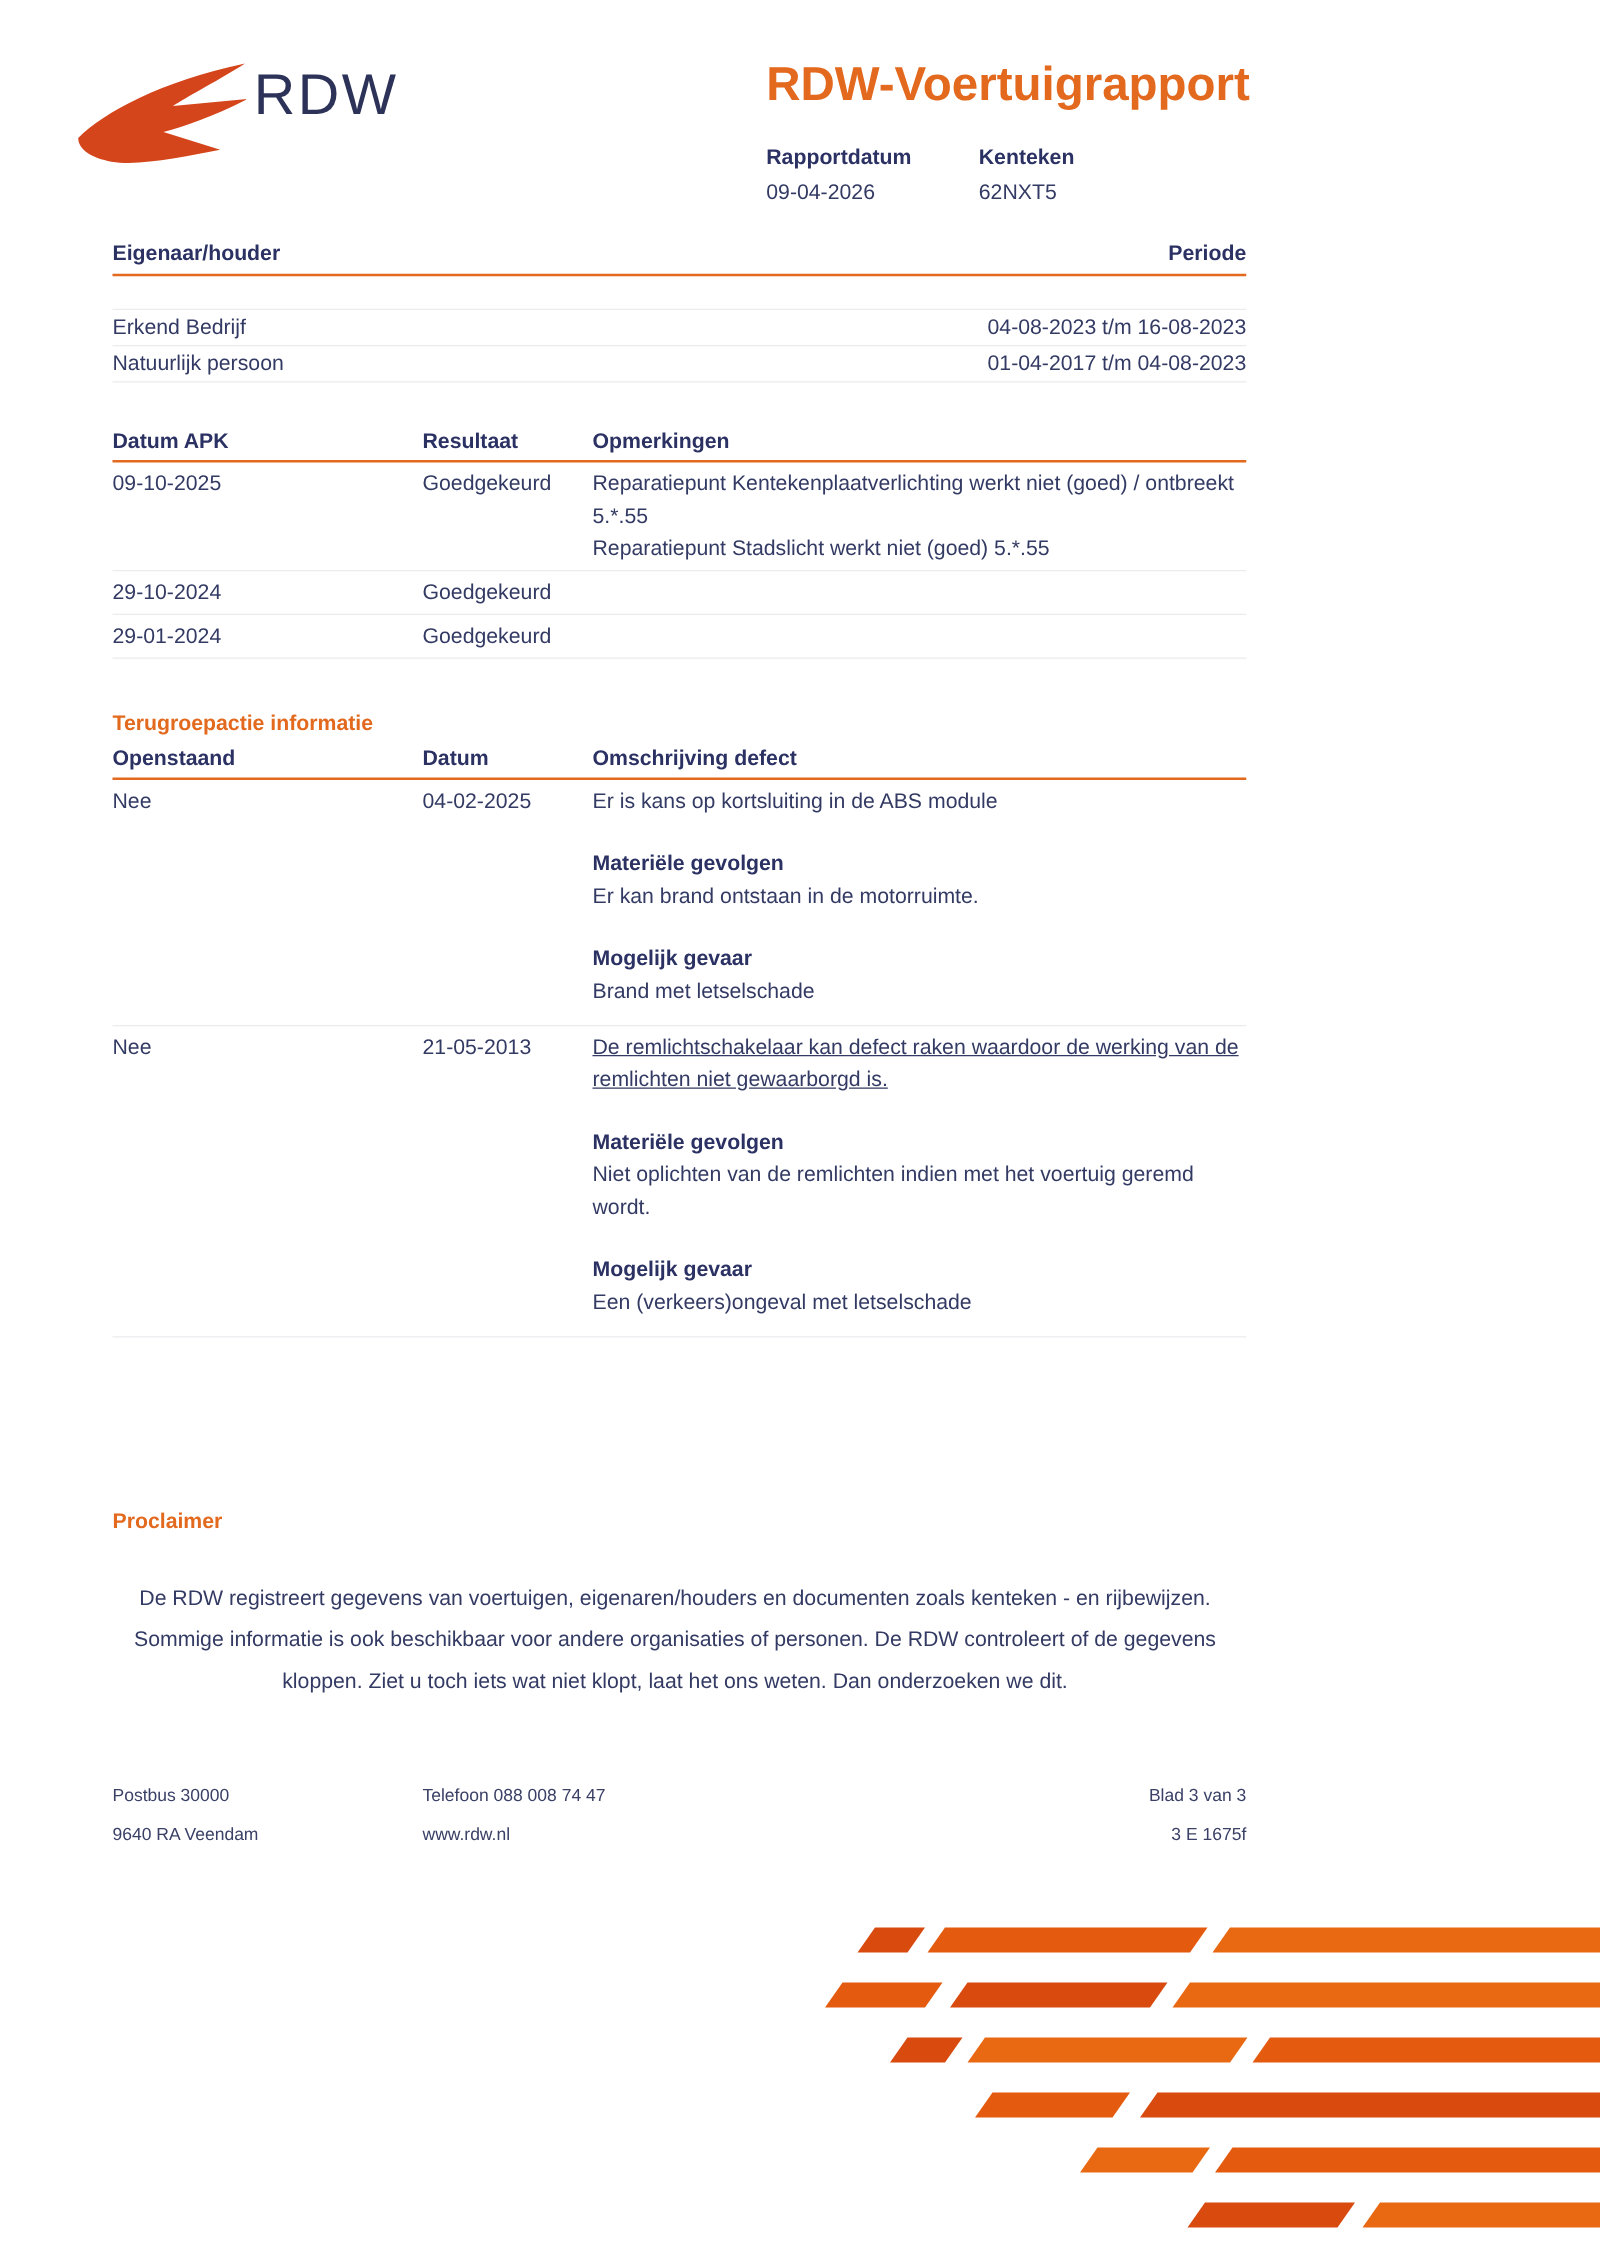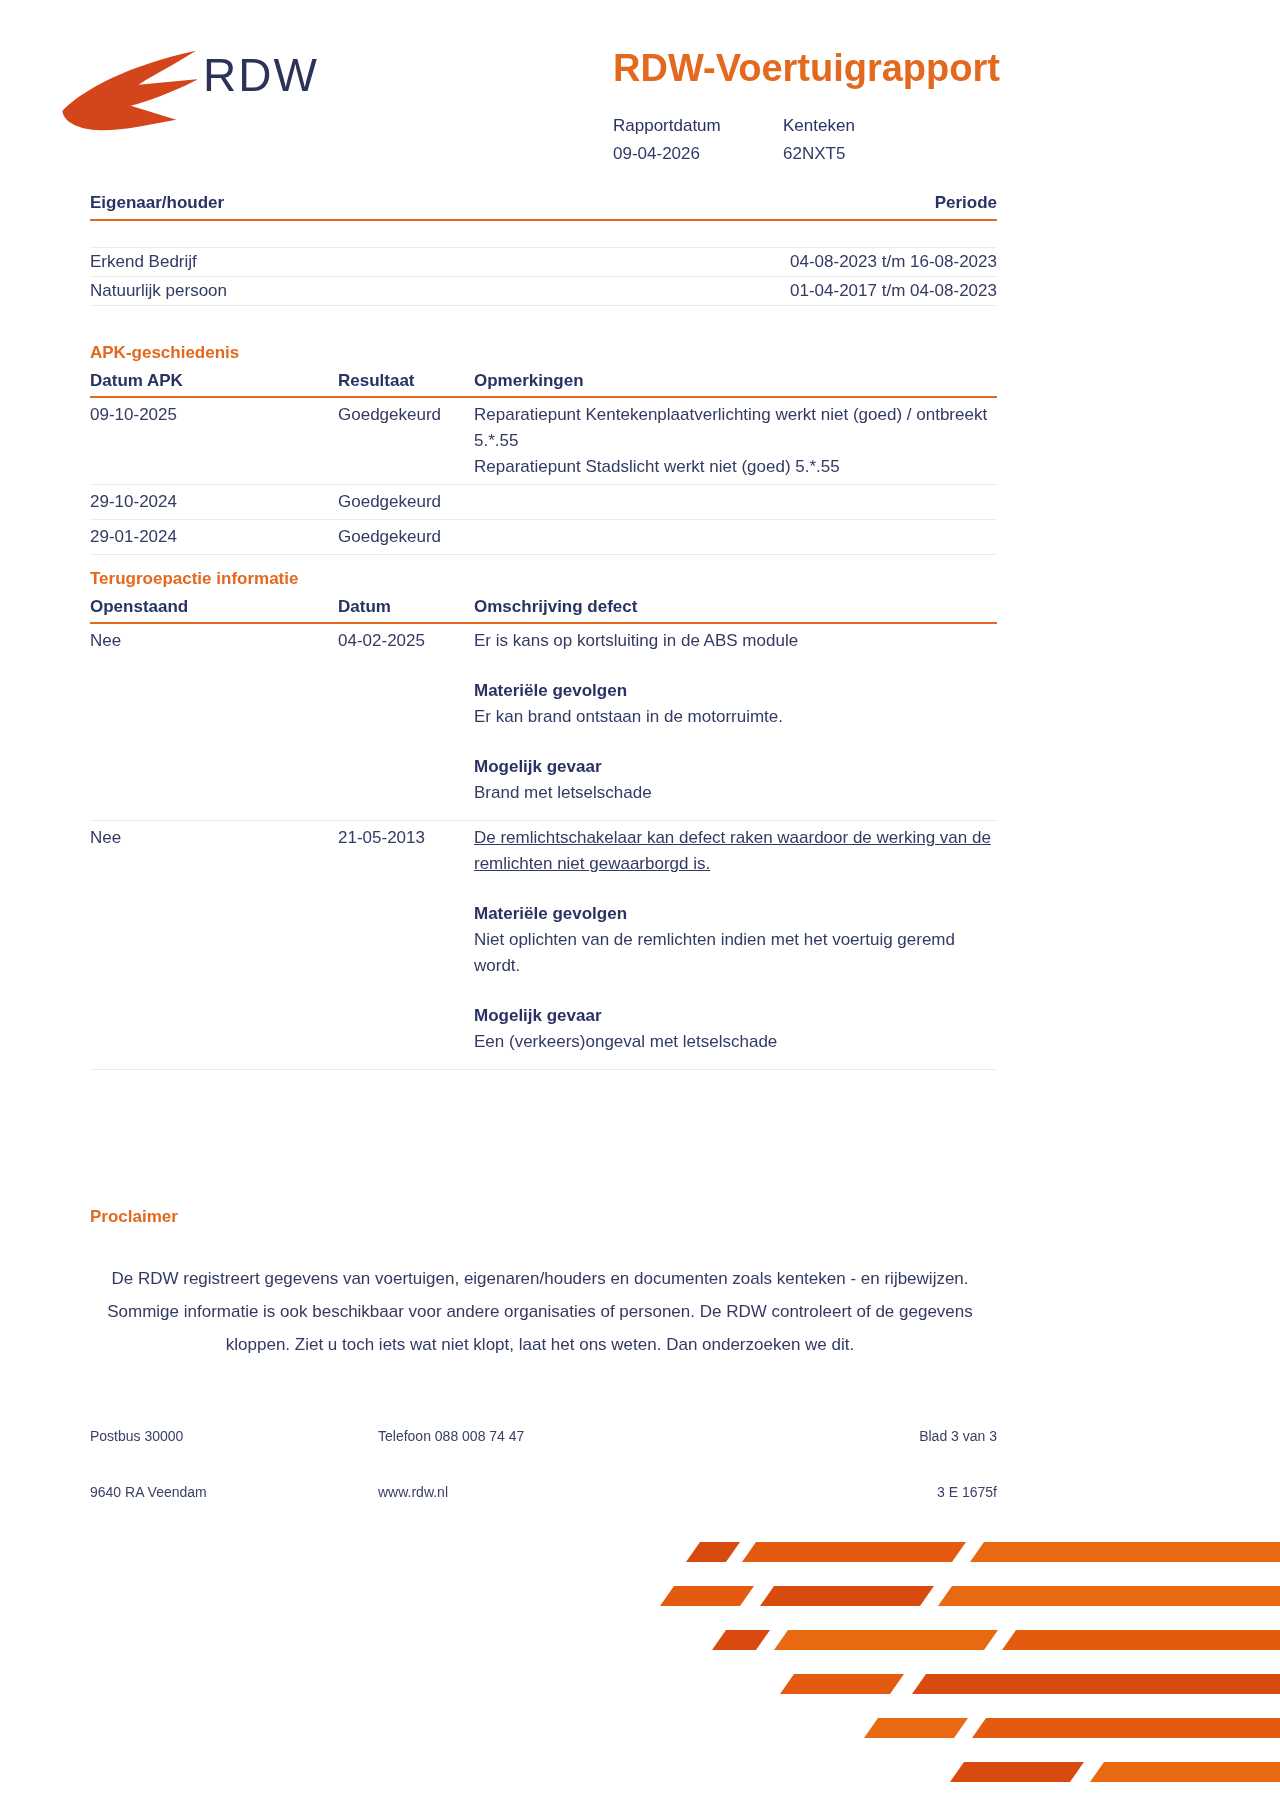--- a/index.html
+++ b/index.html
@@ -15,21 +15,21 @@
   .brand { position:absolute; left:55px; top:44px; display:flex; align-items:flex-start; }
   .brand svg { width:142px; height:94px; display:block; }
   .brand-text {
     font-size:46px; font-weight:normal; color:#2D3358;
     letter-spacing:2px; line-height:1; margin:8px 0 0 6px;
   }
   .title-wrap { position:absolute; left:613px; top:50px; }
   .doc-title { font-size:38px; font-weight:bold; color:#E2691E; line-height:36px; }
   .meta { position:absolute; left:613px; top:116px; display:flex; }
   .meta-col { width:170px; }
-  .meta-label { font-size:17px; font-weight:normal; color:#2B3263; line-height:20px; }
+  .meta-label { font-size:17px; font-weight:bold; color:#2B3263; line-height:20px; }
   .meta-value { font-size:17px; color:#333A63; margin-top:8px; line-height:20px; }
 
   
   .section { position:absolute; left:90px; width:907px; }
   .section-heading { font-size:17px; font-weight:bold; color:#E2691E; line-height:18px; margin-bottom:10px; }
   .hdr-bold { font-size:17px; font-weight:bold; color:#2B3263; line-height:18px; }
 
   
   .owner { top:194px; }
   .owner-head { display:flex; justify-content:space-between; padding-bottom:7px; border-bottom:2px solid #E2691E; }
@@ -47,21 +47,21 @@
   .sub-label { font-size:17px; font-weight:bold; color:#2B3263; line-height:26px; margin-top:24px; }
   .para { font-size:17px; color:#333A63; line-height:26px; }
   .recall-cell { padding-bottom:10px; }
 
   
   .proclaimer { top:1208px; width:900px; }
   .proclaimer .section-heading { margin-bottom:36px; }
   .proclaimer-text { font-size:17px; color:#333A63; line-height:33px;text-align:center; }
 
   
-  .footer { top:1428px; display:grid; grid-template-columns:248px 1fr auto; row-gap:15px; font-size:14px; color:#3A4066; line-height:16px;gap:40px; }
+  .footer { top:1428px; display:grid; grid-template-columns:248px 1fr auto; row-gap:15px; font-size:14px; color:#3A4066; line-height:16px; }
   .footer .right { text-align:right; }
   .footer a { color:#3A4066; text-decoration:none; }
 
   
   .stripes { position:absolute; right:0; bottom:0; width:660px; height:280px; }
   .stripes svg { display:block; width:660px; height:280px; }
 </style>
 </head>
 <body>
 
@@ -107,21 +107,20 @@
         <span>04-08-2023 t/m 16-08-2023</span>
       </div>
       <div class="owner-row">
         <span>Natuurlijk persoon</span>
         <span>01-04-2017 t/m 04-08-2023</span>
       </div>
     </div>
   </div>
 
   <div class="section apk">
-    <div class="section-heading">APK-geschiedenis</div>
     <div class="grid3 tbl-head">
       <span class="hdr-bold">Datum APK</span>
       <span class="hdr-bold">Resultaat</span>
       <span class="hdr-bold">Opmerkingen</span>
     </div>
     <div class="grid3 tbl-row">
       <span>09-10-2025</span>
       <span>Goedgekeurd</span>
       <span>
         <span class="para" style="display:block;">Reparatiepunt Kentekenplaatverlichting werkt niet (goed) / ontbreekt 5.*.55</span>

